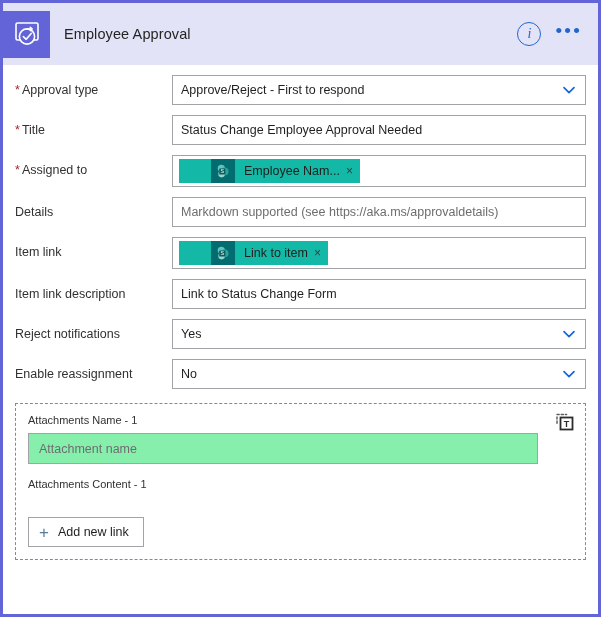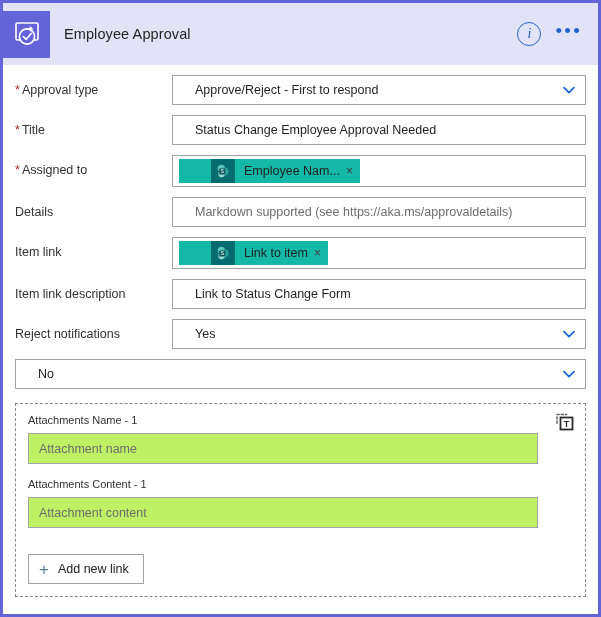--- a/index.html
+++ b/index.html
@@ -117,21 +117,21 @@
 
   .input-box {
     position: relative;
     box-sizing: border-box;
     width: 100%;
     min-height: 30px;
     border: 1px solid #a2a3a6;
     background: #ffffff;
     display: flex;
     align-items: center;
-    padding: 0 22px;
+    padding: 0 8px;
     font-size: 12.5px;
     color: #201f1e;
     line-height: 15px;
     cursor: text;
   }
   .input-box.focused {
     border: 1.6px solid #5a5c60;
     min-height: 33px;
   }
   .input-box.has-chev {
@@ -201,21 +201,21 @@
     color: #323130;
     line-height: 13px;
     max-width: 330px;
   }
   .attach-input {
     box-sizing: border-box;
     width: 510px;
     max-width: 100%;
     height: 31px;
     border: 1px solid #a2a3a6;
-    background: #bef264;
+    background: #86efac;
     display: flex;
     align-items: center;
     padding: 0 10px;
     font-size: 12.5px;
     color: #6d6d70;
     margin-top: 6px;
     cursor: text;
   }
   .attach-row { margin-bottom: 14px; }
   .attach-row:last-of-type { margin-bottom: 0; }
@@ -373,20 +373,21 @@
           <span class="chev">
             <svg width="14" height="14" viewBox="0 0 14 14">
                 <path d="M2 4.6 L7 9.6 L12 4.6" fill="none" stroke="#1668d8" stroke-width="1.7" stroke-linecap="round" stroke-linejoin="round"></path>
               </svg>
           </span>
         </div>
       </div>
     </div>
 
     <div class="row">
+      <div class="row-label">Enable reassignment</div>
       <div class="row-field">
         <div class="input-box has-chev">
           <span>No</span>
           <span class="chev">
             <svg width="14" height="14" viewBox="0 0 14 14">
                 <path d="M2 4.6 L7 9.6 L12 4.6" fill="none" stroke="#1668d8" stroke-width="1.7" stroke-linecap="round" stroke-linejoin="round"></path>
               </svg>
           </span>
         </div>
       </div>
@@ -404,23 +405,20 @@
 
       <div class="attach-row">
         <div class="attach-label">Attachments Name - 1</div>
         <div class="attach-input">
           <span class="placeholder">Attachment name</span>
         </div>
       </div>
 
       <div class="attach-row">
         <div class="attach-label" style="max-width:215px;">Attachments Content - 1</div>
-        <div class="attach-input">
-          <span class="placeholder">Attachment content</span>
-        </div>
       </div>
 
       <div class="add-btn">
         <span class="add-plus">+</span>
         <span>Add new link</span>
       </div>
     </div>
 
   </div>
 </div>

